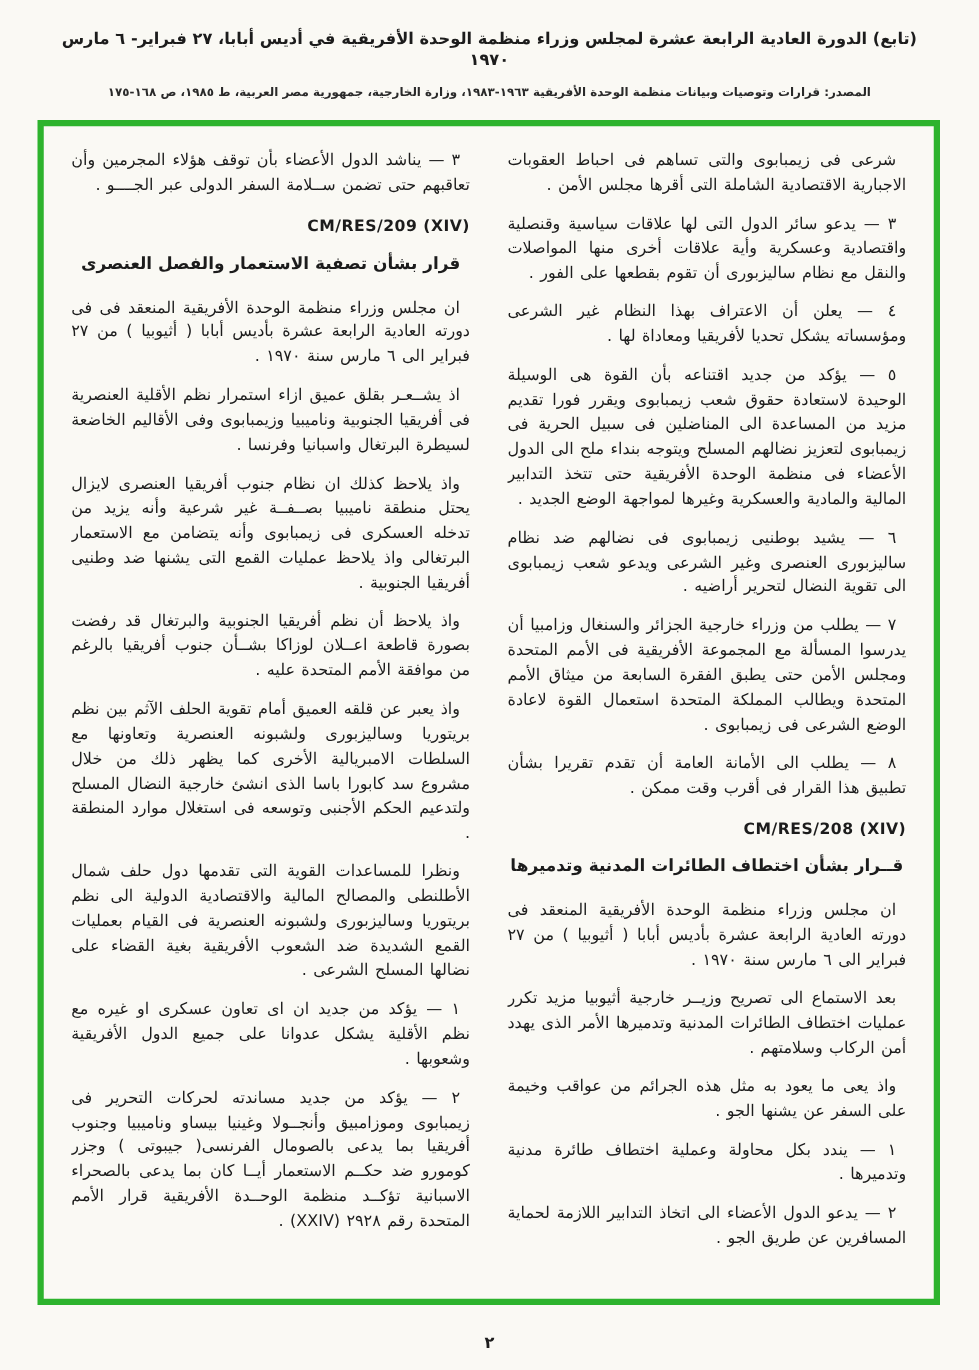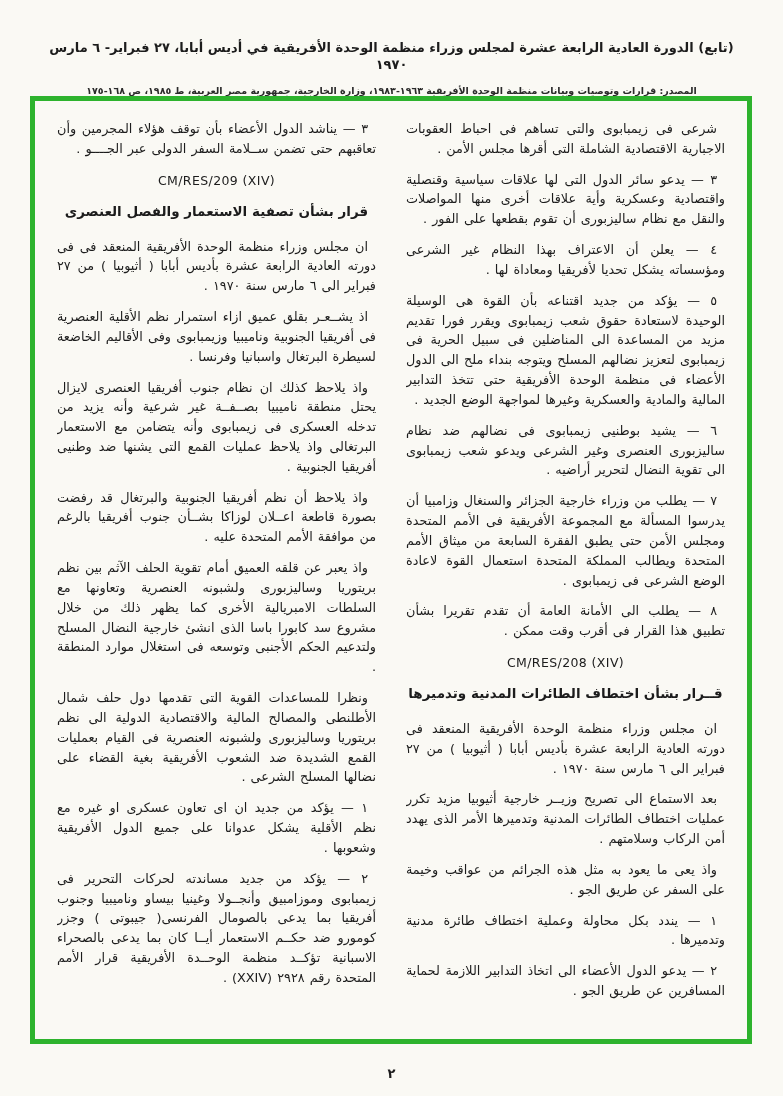--- a/index.html
+++ b/index.html
@@ -13,21 +13,20 @@
     overflow: hidden;
   }
 
   
   .page-header {
     position: absolute;
     top: 24px;
     left: 38px;
     right: 38px;
     direction: rtl;
-    margin-top: 16px;
   }
   .header-title {
     text-align: center;
     font-weight: bold;
     font-size: 13px;
     line-height: 1.3;
   }
   .header-source {
     margin-top: 11px;
     font-size: 9.5px;
@@ -66,25 +65,25 @@
     direction: rtl;
     text-align: justify;
     font-size: 12.8px;
     line-height: 1.55;
     margin: 0 0 11px 0;
     text-indent: 8px;
     word-spacing: 1px;
   }
   .code {
     direction: ltr;
-    text-align: center;
+    text-align: right;
     font-size: 12.5px;
     letter-spacing: 0.4px;
     margin: 14px 0 14px 0;
-    font-weight: 400;
+    font-weight: 700;
   }
   .heading {
     direction: rtl;
     text-align: center;
     font-size: 13.5px;
     font-weight: bold;
     margin: 8px 0 16px 0;
     line-height: 1.4;
   }
 
@@ -119,21 +118,21 @@
         <p class="para">٣ — يدعو سائر الدول التى لها علاقات سياسية وقنصلية واقتصادية وعسكرية وأية علاقات أخرى منها المواصلات والنقل مع نظام ساليزبورى أن تقوم بقطعها على الفور .</p>
         <p class="para">٤ — يعلن أن الاعتراف بهذا النظام غير الشرعى ومؤسساته يشكل تحديا لأفريقيا ومعاداة لها .</p>
         <p class="para">٥ — يؤكد من جديد اقتناعه بأن القوة هى الوسيلة الوحيدة لاستعادة حقوق شعب زيمبابوى ويقرر فورا تقديم مزيد من المساعدة الى المناضلين فى سبيل الحرية فى زيمبابوى لتعزيز نضالهم المسلح ويتوجه بنداء ملح الى الدول الأعضاء فى منظمة الوحدة الأفريقية حتى تتخذ التدابير المالية والمادية والعسكرية وغيرها لمواجهة الوضع الجديد .</p>
         <p class="para">٦ — يشيد بوطنيى زيمبابوى فى نضالهم ضد نظام ساليزبورى العنصرى وغير الشرعى ويدعو شعب زيمبابوى الى تقوية النضال لتحرير أراضيه .</p>
         <p class="para">٧ — يطلب من وزراء خارجية الجزائر والسنغال وزامبيا أن يدرسوا المسألة مع المجموعة الأفريقية فى الأمم المتحدة ومجلس الأمن حتى يطبق الفقرة السابعة من ميثاق الأمم المتحدة ويطالب المملكة المتحدة استعمال القوة لاعادة الوضع الشرعى فى زيمبابوى .</p>
         <p class="para">٨ — يطلب الى الأمانة العامة أن تقدم تقريرا بشأن تطبيق هذا القرار فى أقرب وقت ممكن .</p>
         <p class="code">CM/RES/208 (XIV)</p>
         <h2 class="heading">قــرار بشأن اختطاف الطائرات المدنية وتدميرها</h2>
         <p class="para">ان مجلس وزراء منظمة الوحدة الأفريقية المنعقد فى دورته العادية الرابعة عشرة بأديس أبابا ( أثيوبيا ) من ٢٧ فبراير الى ٦ مارس سنة ١٩٧٠ .</p>
         <p class="para">بعد الاستماع الى تصريح وزيــر خارجية أثيوبيا مزيد تكرر عمليات اختطاف الطائرات المدنية وتدميرها الأمر الذى يهدد أمن الركاب وسلامتهم .</p>
-        <p class="para">واذ يعى ما يعود به مثل هذه الجرائم من عواقب وخيمة على السفر عن طريق الجو .</p>
+        <p class="para">واذ يعى ما يعود به مثل هذه الجرائم من عواقب وخيمة على السفر عن يشنها الجو .</p>
         <p class="para">١ — يندد بكل محاولة وعملية اختطاف طائرة مدنية وتدميرها .</p>
         <p class="para">٢ — يدعو الدول الأعضاء الى اتخاذ التدابير اللازمة لحماية المسافرين عن طريق الجو .</p>
       </section>
 
       <section class="column">
         <p class="para">٣ — يناشد الدول الأعضاء بأن توقف هؤلاء المجرمين وأن تعاقبهم حتى تضمن ســلامة السفر الدولى عبر الجــــو .</p>
         <p class="code">CM/RES/209 (XIV)</p>
         <h2 class="heading">قرار بشأن تصفية الاستعمار والفصل العنصرى</h2>
         <p class="para">ان مجلس وزراء منظمة الوحدة الأفريقية المنعقد فى فى دورته العادية الرابعة عشرة بأديس أبابا ( أثيوبيا ) من ٢٧ فبراير الى ٦ مارس سنة ١٩٧٠ .</p>
         <p class="para">اذ يشــعـر بقلق عميق ازاء استمرار نظم الأقلية العنصرية فى أفريقيا الجنوبية وناميبيا وزيمبابوى وفى الأقاليم الخاضعة لسيطرة البرتغال واسبانيا وفرنسا .</p>

